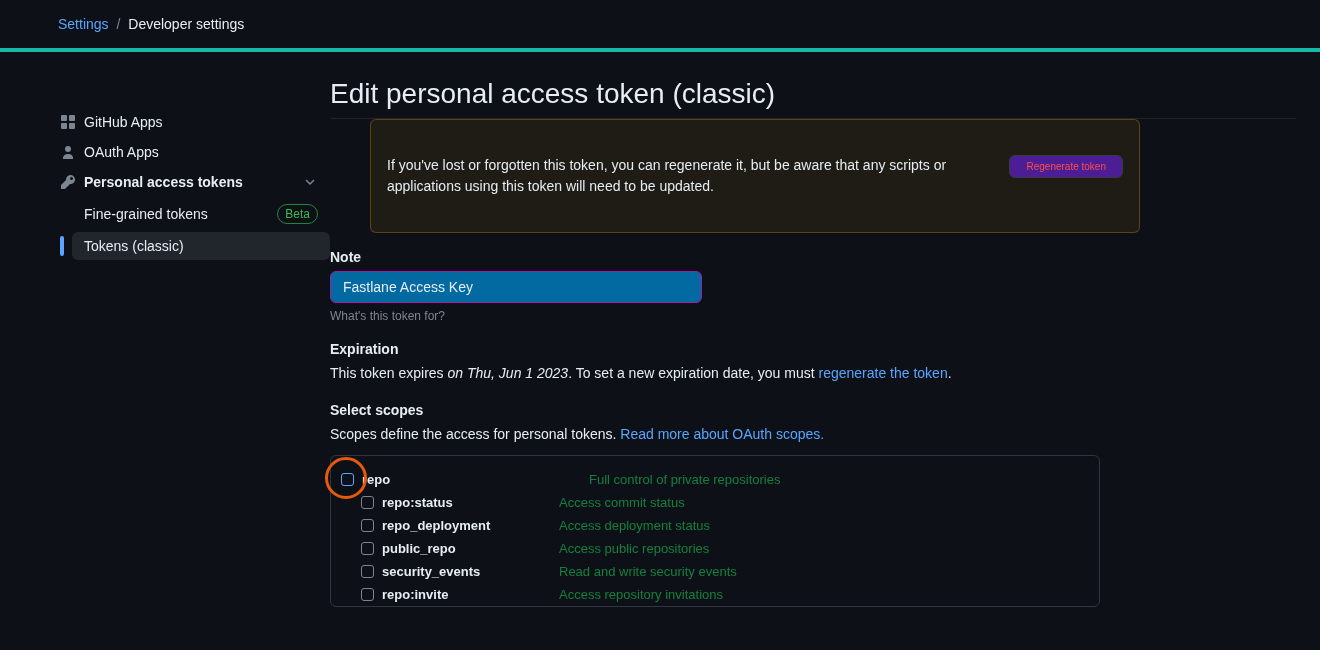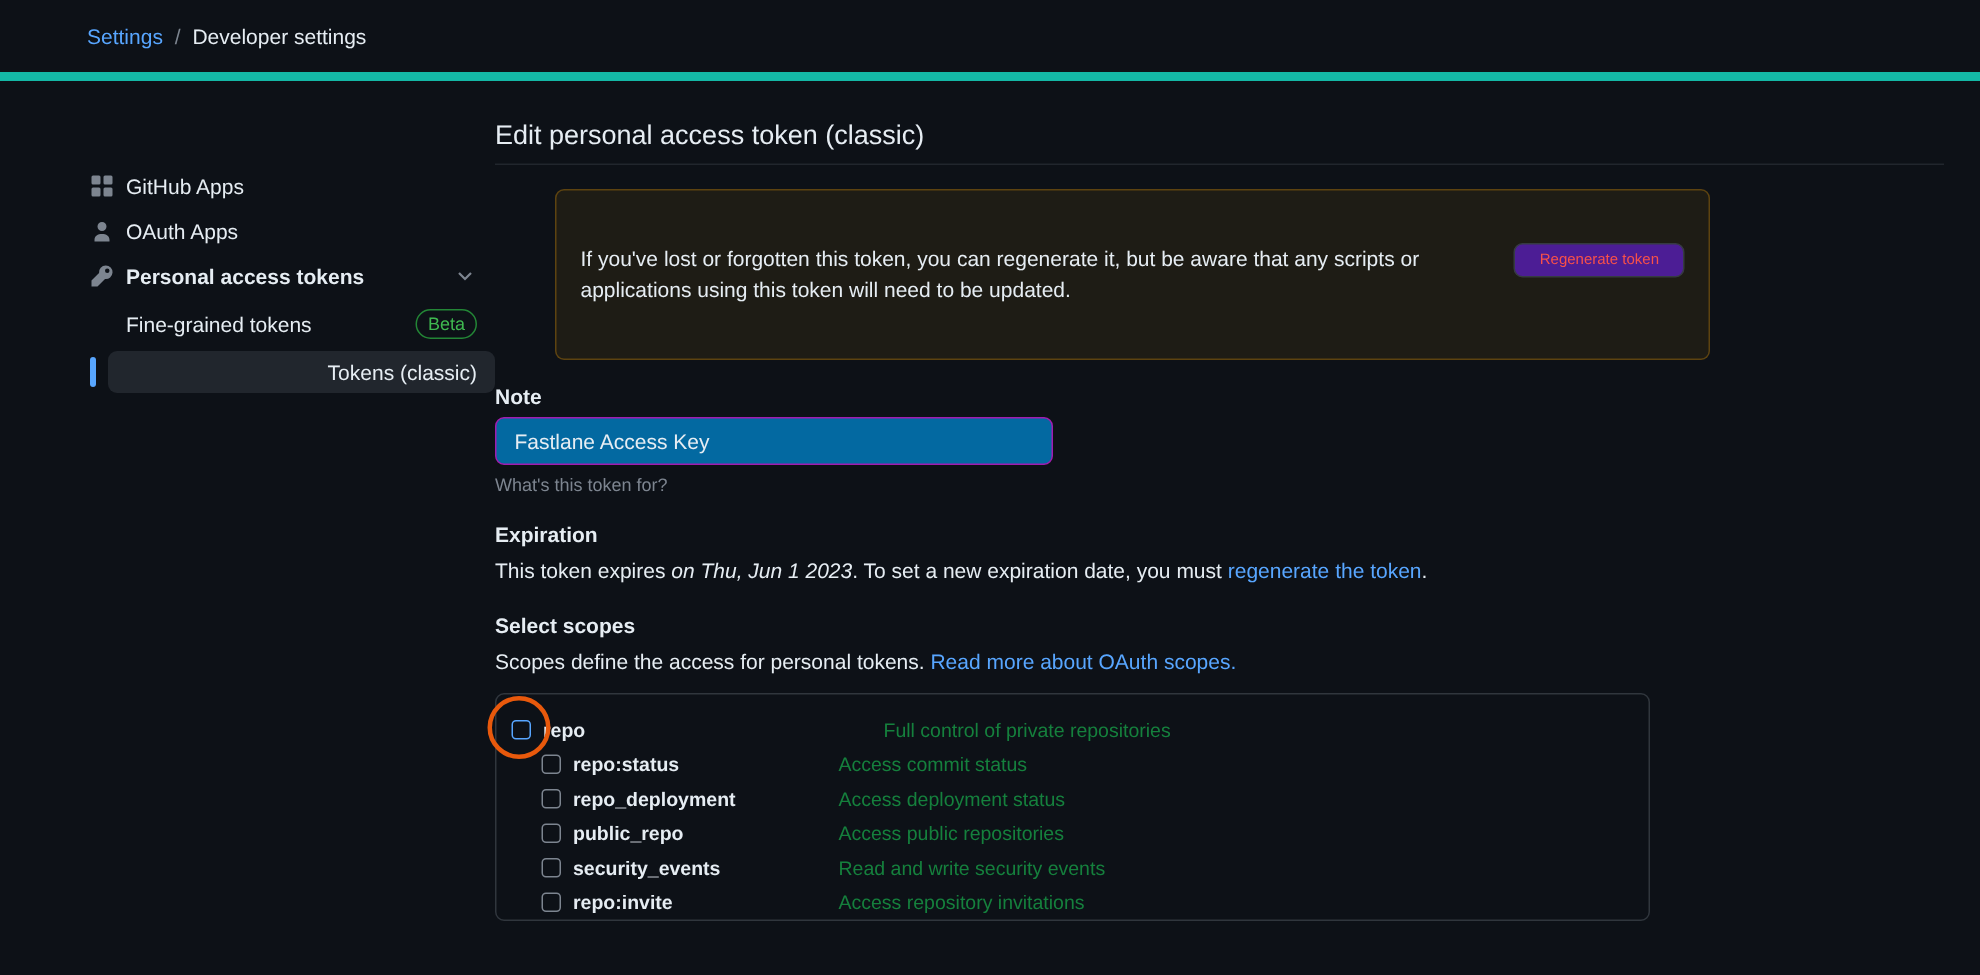--- a/index.html
+++ b/index.html
@@ -7,21 +7,21 @@
     background: #0d1117;
     color: #e6edf3;
     font-family: -apple-system, BlinkMacSystemFont, "Segoe UI", Helvetica, Arial, sans-serif;
     font-size: 14px;
     width: 1320px;
     height: 650px;
     overflow: hidden;
   }
   .header-bar {
     padding: 16px 24px 16px 58px;
-    border-bottom: 6px solid #14b8a6;
+    border-bottom: 4px solid #14b8a6;
   }
   .breadcrumb { font-size: 14px; }
   .breadcrumb a { color: #58a6ff; text-decoration: none; }
   .breadcrumb .sep { color: #7d8590; margin: 0 4px; }
   .content-wrap {
     display: flex;
     padding-top: 26px;
   }
   .sidebar {
     width: 330px;
@@ -44,21 +44,20 @@
   .side-item.bold { font-weight: 600; }
   .sub-items { padding-left: 24px; }
   .sub-item {
     display: flex;
     align-items: center;
     padding: 6px 12px;
     margin: 0 0 2px 0;
     border-radius: 6px;
     cursor: pointer;
     position: relative;
-    justify-content: flex-end;
   }
   .sub-item.active { background: #21262d; }
   .sub-item.active::before {
     content: "";
     position: absolute;
     left: -12px;
     top: 4px;
     bottom: 4px;
     width: 4px;
     background: #58a6ff;
@@ -72,25 +71,24 @@
     border-radius: 2em;
     padding: 0 7px;
     line-height: 18px;
   }
   .icon { width: 16px; height: 16px; fill: #7d8590; flex-shrink: 0; }
   .main {
     flex: 1;
     padding-right: 24px;
   }
   h1 {
-    font-size: 18px;
+    font-size: 28px;
     font-weight: 400;
     padding-bottom: 8px;
     border-bottom: 1px solid #21262d;
-    margin-bottom: 16px;
   }
   .flash-box {
     border: 1px solid rgba(187, 128, 9, 0.4);
     background: rgba(187, 128, 9, 0.1);
     border-radius: 6px;
     padding: 35px 16px;
     display: flex;
     align-items: flex-start;
     gap: 16px;
     margin-bottom: 16px;

